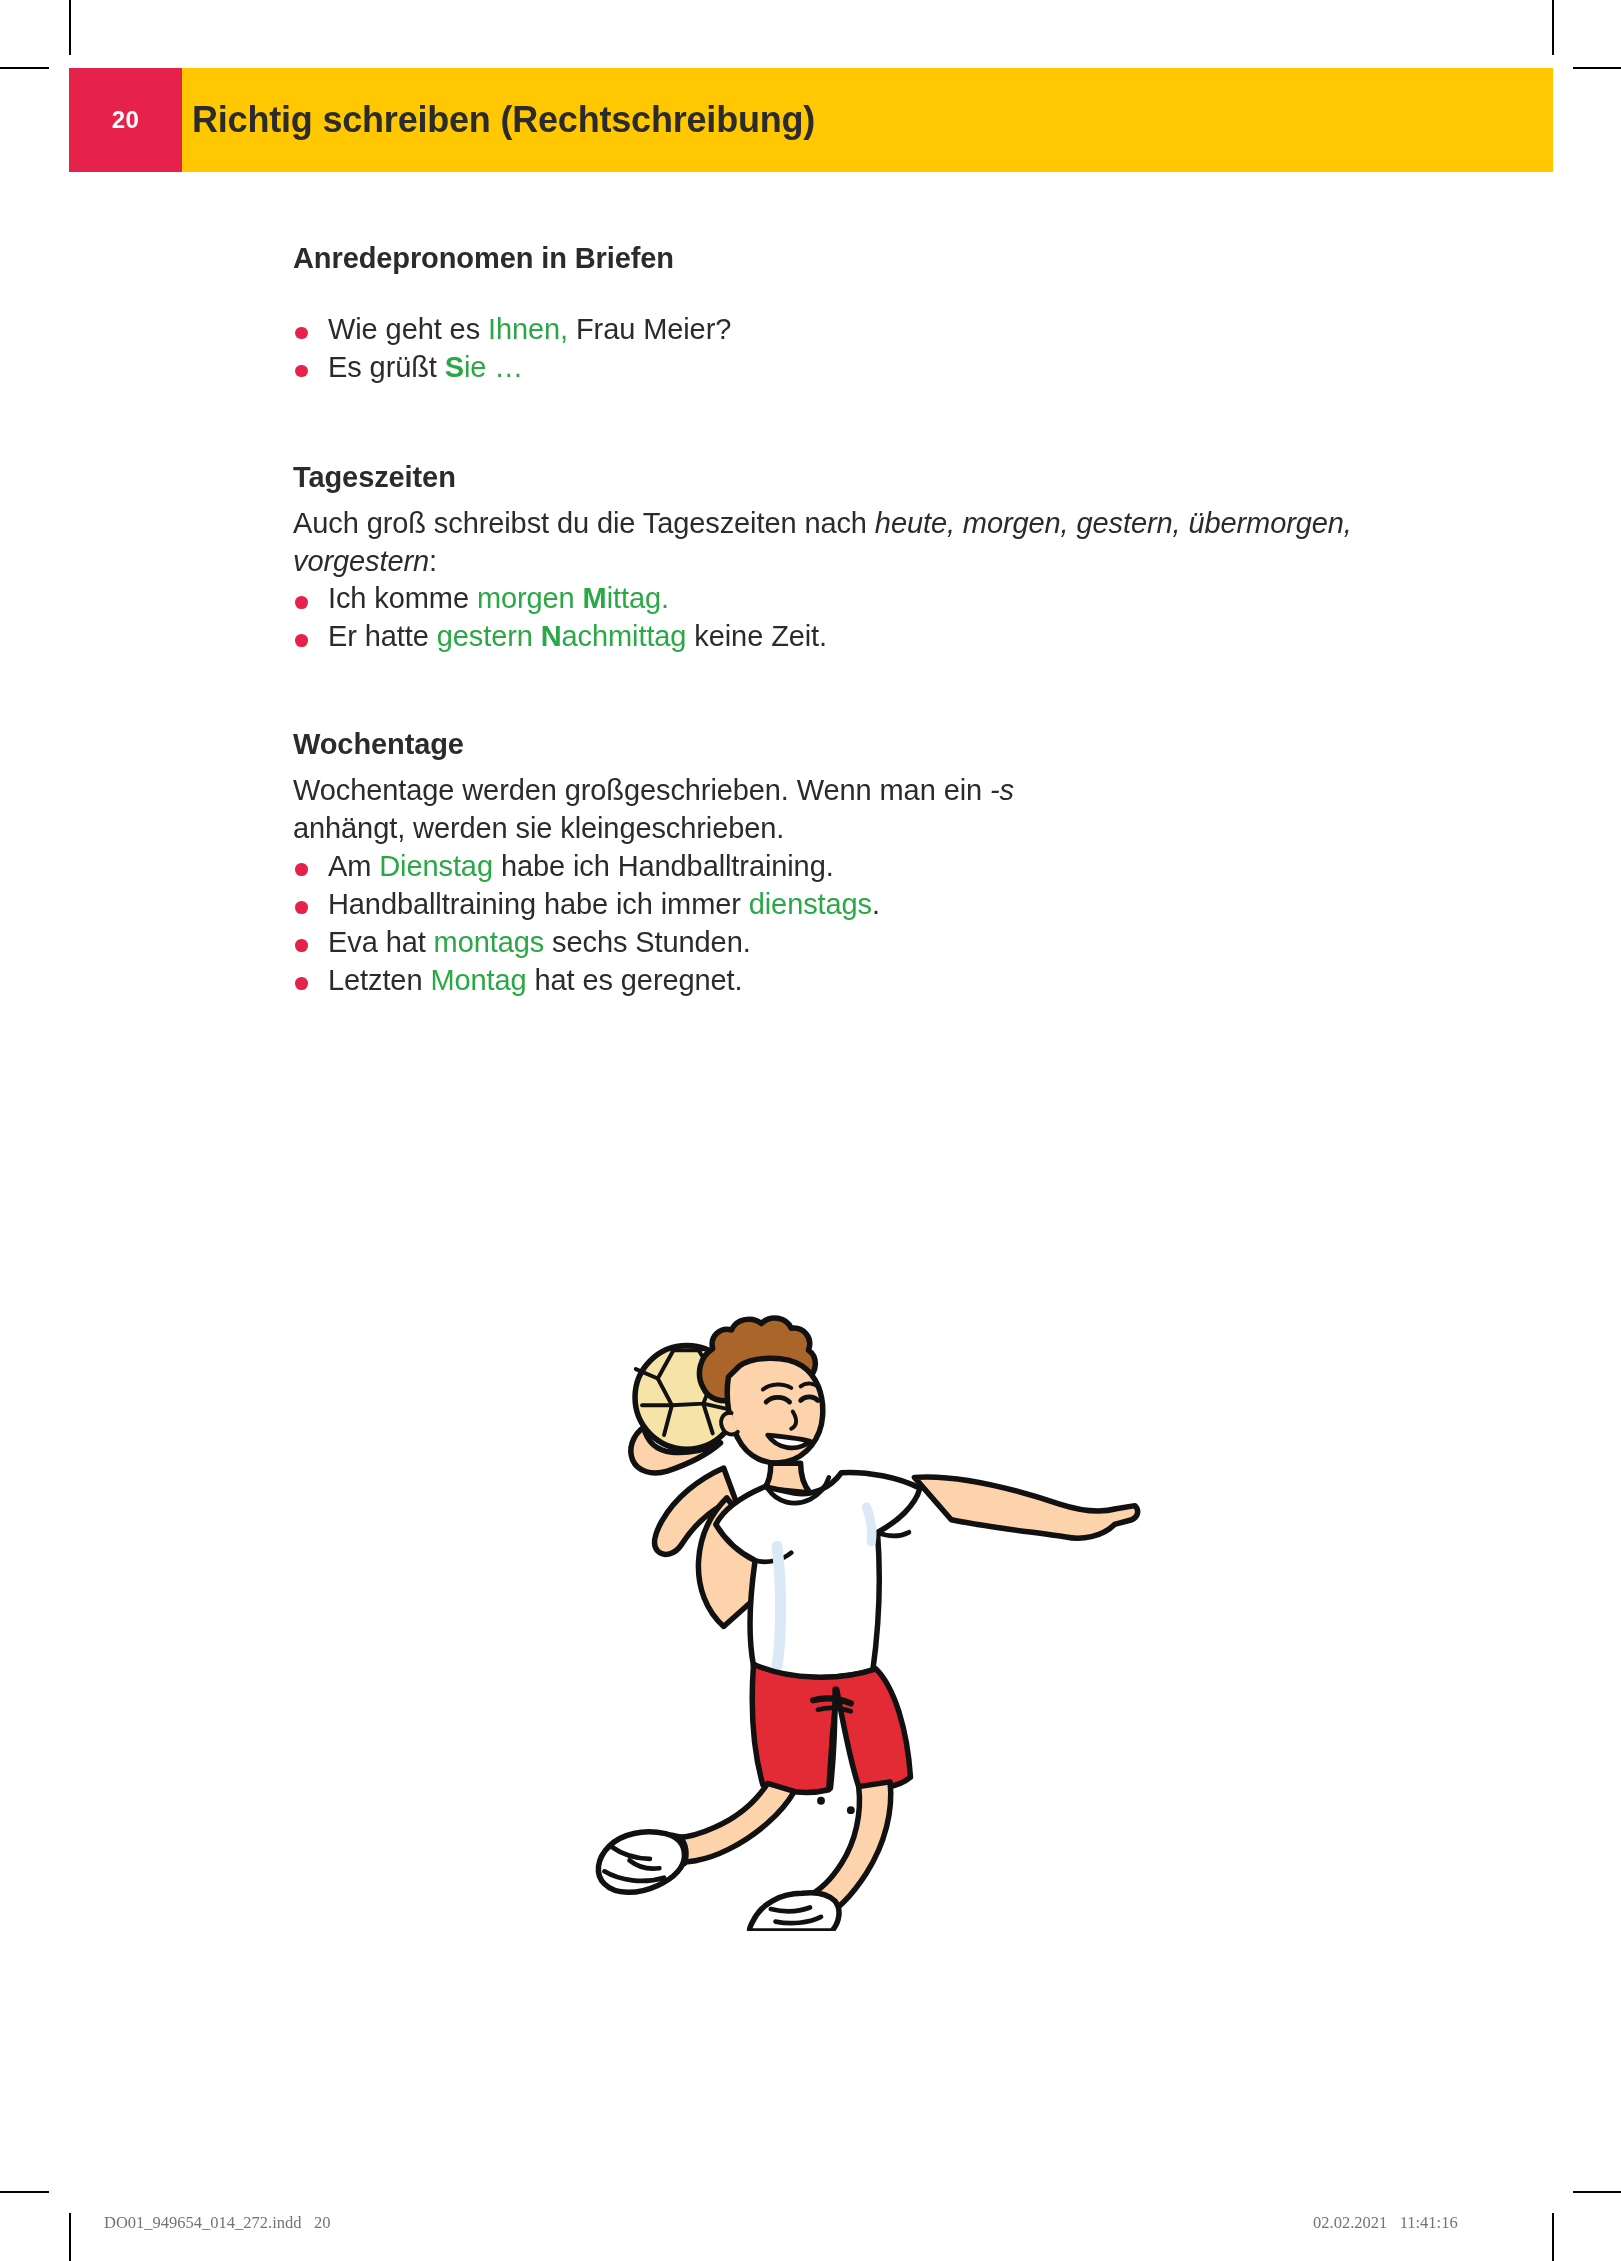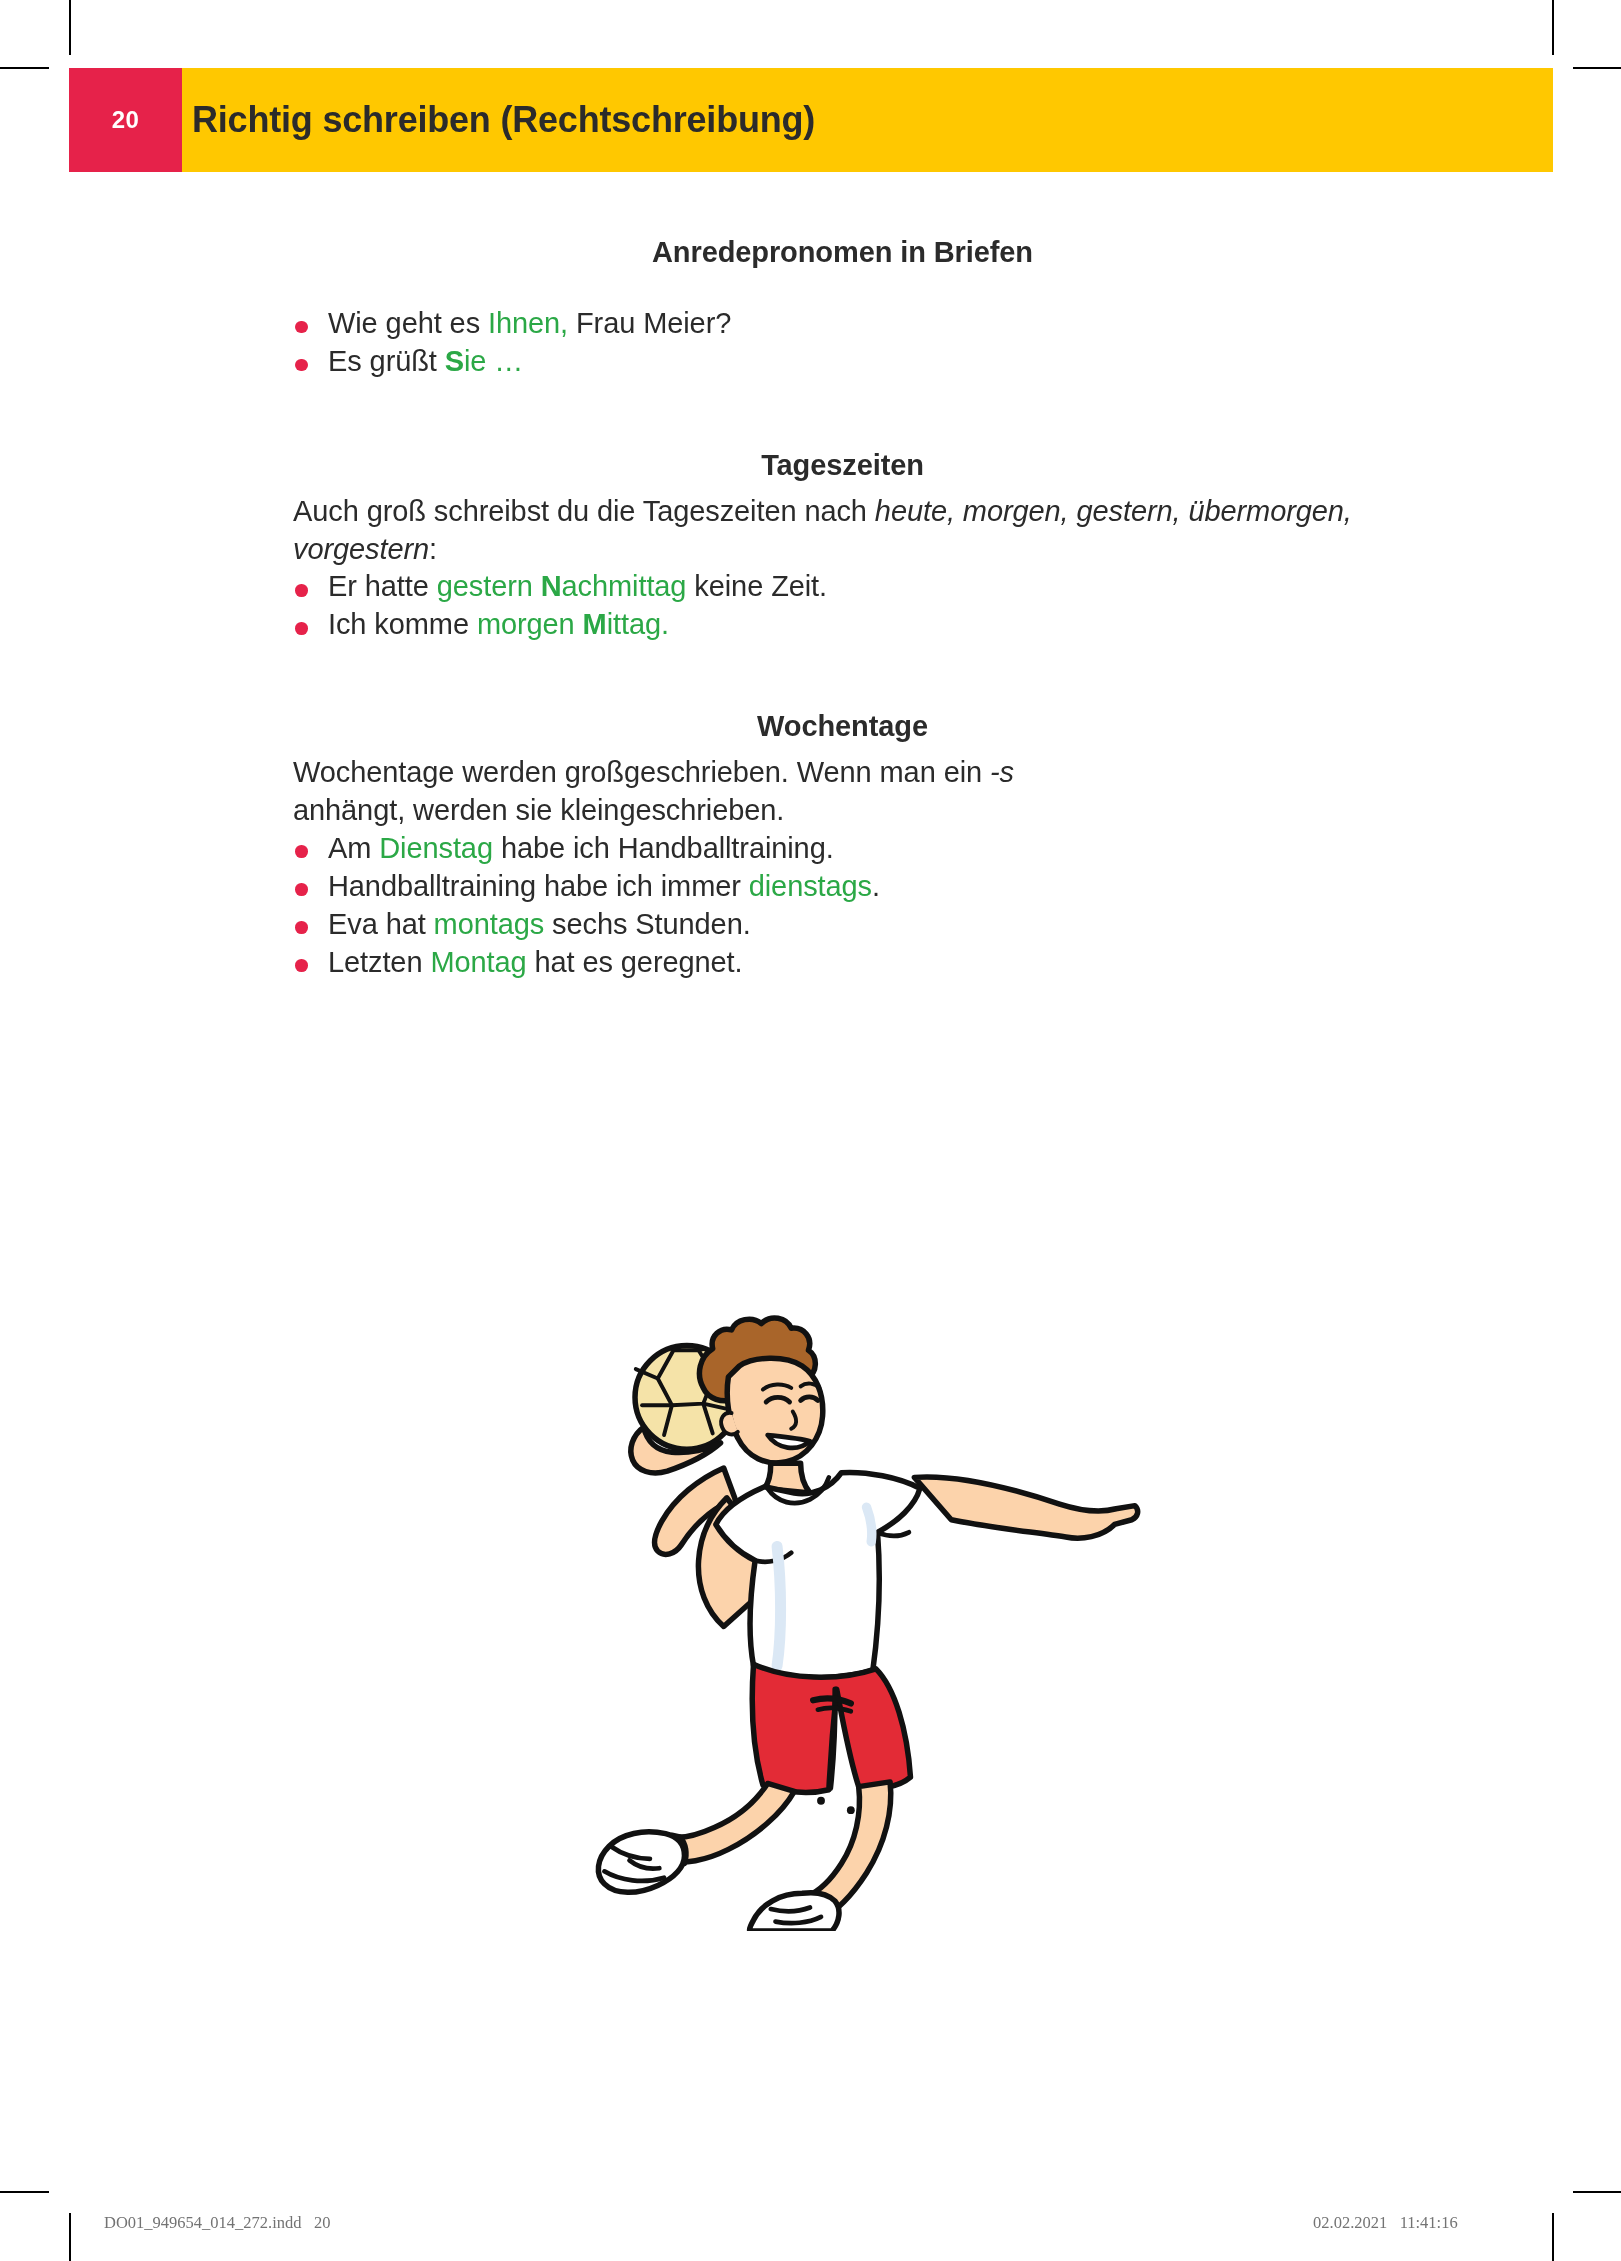--- a/index.html
+++ b/index.html
@@ -49,22 +49,21 @@
     position:absolute;
     left:293px;top:236px;
     width:1099px;
     color:#2b2b2b;
   }
   .section{margin-bottom:0;}
   .sec-head{
     font-size:29px;
     font-weight:bold;
     letter-spacing:-0.1px;
-    margin:0 0 11px 0;
-    text-align:center;
+    margin:6px 0 11px 0;
   }
   .para{
     font-size:29px;
     line-height:1.30;
     margin:0;
     letter-spacing:-0.1px;
   }
   .ital{font-style:italic;}
   .green{color:#2ba846;}
   .green-b{color:#2ba846;font-weight:bold;}
@@ -143,22 +142,22 @@
         <li><span>Es grüßt </span><span class="green-b">S</span><span class="green">ie …</span><span></span></li>
       </ul>
     </div>
 
     <div class="gap-lg"></div>
 
     <div class="section">
       <div class="sec-head">Tageszeiten</div>
       <p class="para"><span>Auch groß schreibst du die Tageszeiten nach </span><span class="ital">heute, morgen, gestern, übermorgen, vorgestern</span><span>:</span></p>
       <ul class="bullets">
+        <li><span>Ich komme </span><span class="green">morgen </span><span class="green-b">M</span><span class="green">ittag.</span><span></span></li>
         <li><span>Er hatte </span><span class="green">gestern </span><span class="green-b">N</span><span class="green">achmittag</span><span> keine Zeit.</span></li>
-        <li><span>Ich komme </span><span class="green">morgen </span><span class="green-b">M</span><span class="green">ittag.</span><span></span></li>
       </ul>
     </div>
 
     <div class="gap-md"></div>
 
     <div class="section">
       <div class="sec-head">Wochentage</div>
       <p class="para">
         <span>Wochentage werden großgeschrieben. Wenn man ein </span><span class="ital">-s</span><br>
         <span>anhängt, werden sie kleingeschrieben.</span>

